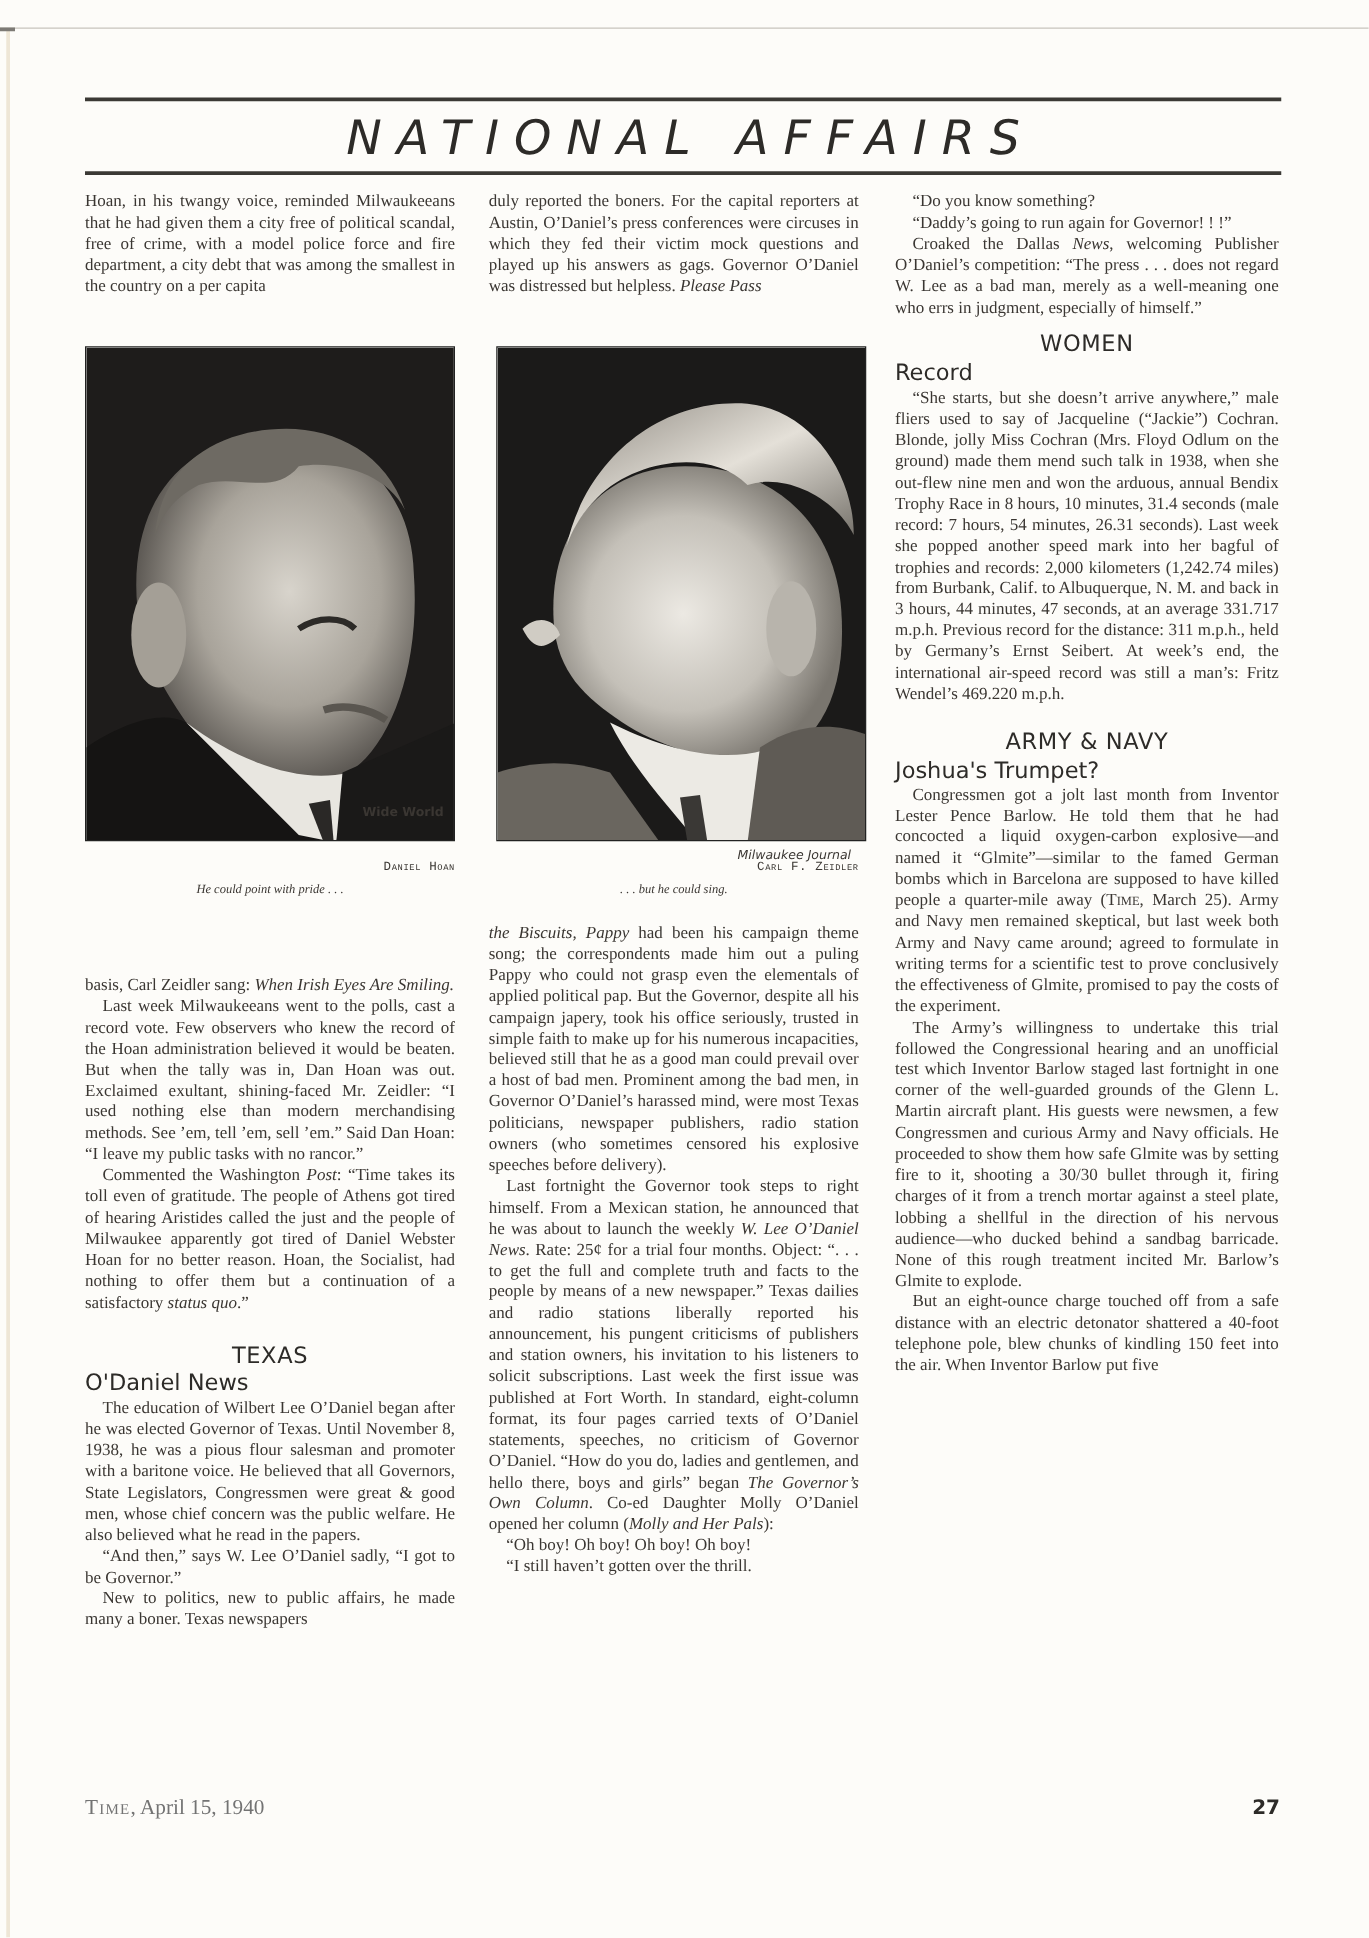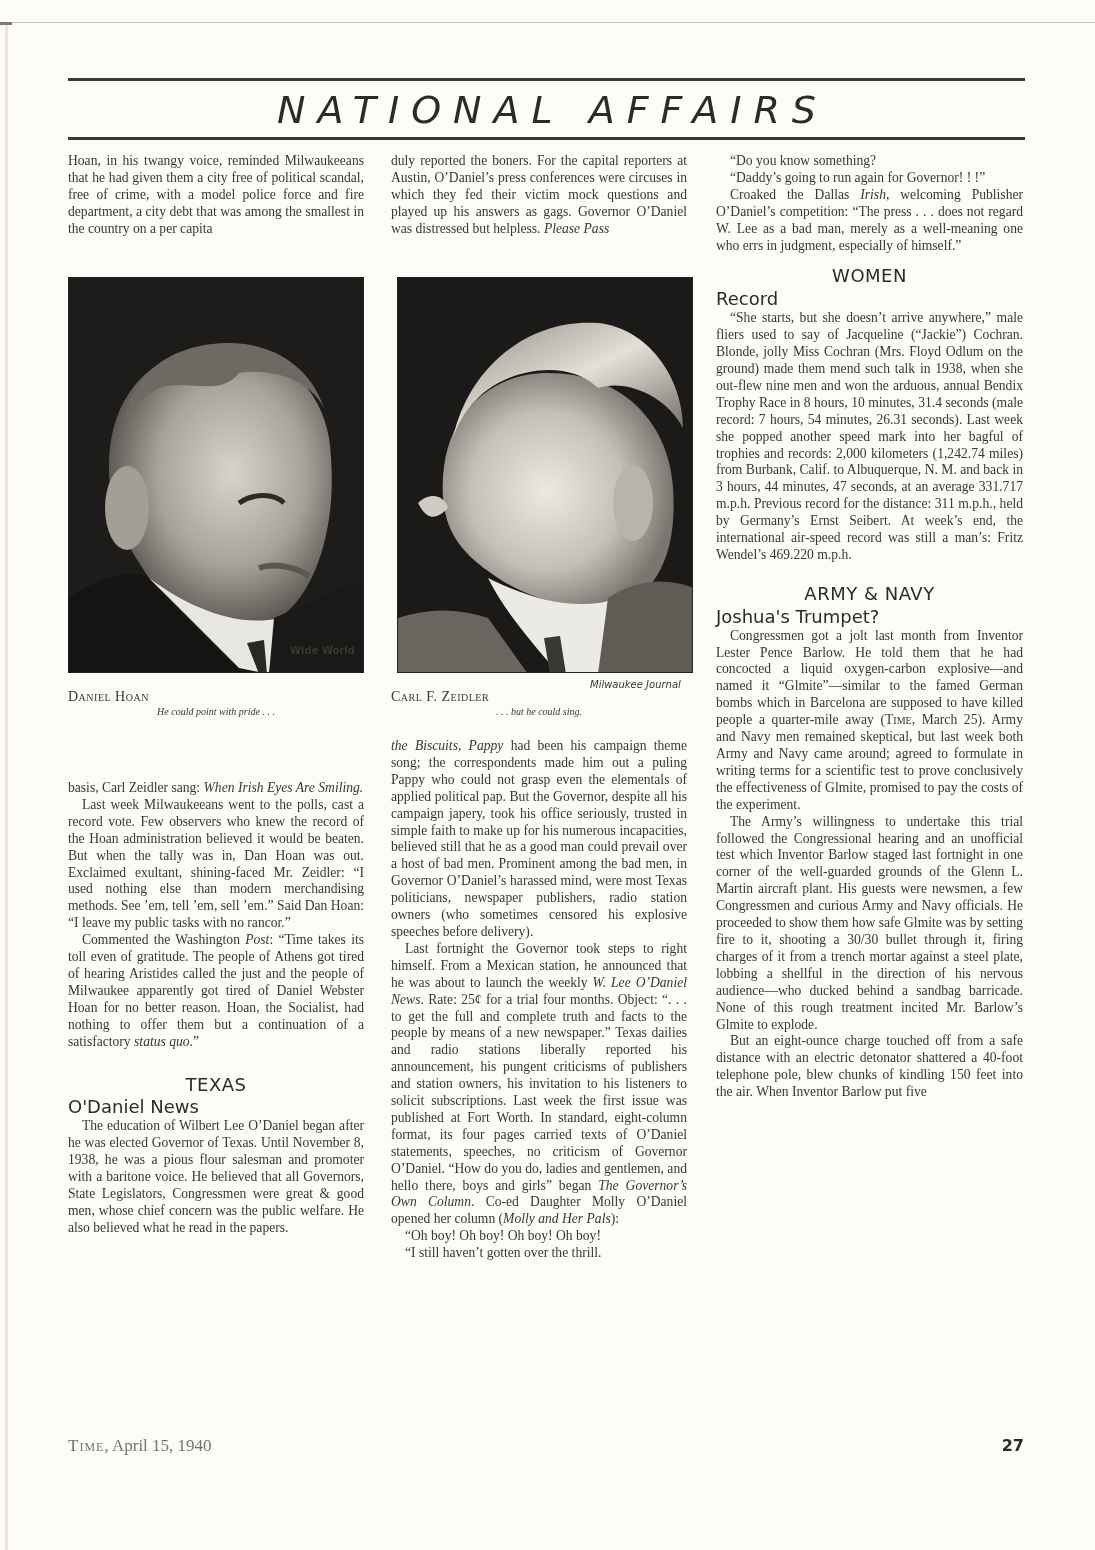--- a/index.html
+++ b/index.html
@@ -33,21 +33,21 @@
   .headline {
     font-family: "DejaVu Sans", sans-serif; font-size: 18px; color: #2d2b28;
     margin: 0 0 2px 0; text-align: left; text-indent: 0;
   }
 
   .photo { position: absolute; overflow: hidden; border: 1px solid #222; }
   .photo svg { display: block; }
   .credit {
     position: absolute; font-family: "DejaVu Sans", sans-serif; font-size: 10px; color: #3a3632;
   }
-  .caption-name { position: absolute; text-align: left; font-variant: small-caps; font-size: 14px; letter-spacing: 0.5px; }
+  .caption-name { position: absolute; text-align: right; font-variant: small-caps; font-size: 10px; letter-spacing: 0.5px; font-family: Liberation Mono, monospace; }
   .caption-sub { position: absolute; text-align: center; font-style: italic; font-size: 10px; }
 
   .footer-left { position: absolute; left: 68px; top: 1436px; font-size: 17px; color: #737373; }
   .footer-left .tm { font-variant: small-caps; letter-spacing: 1px; }
   .footer-right { position: absolute; left: 990px; top: 1436px; width: 34px; text-align: right; font-family: "DejaVu Sans", sans-serif; font-weight: bold; font-size: 16px; color: #2d2b28; }
 </style>
 </head>
 <body>
 
 <div class="scan-top"></div>
@@ -121,33 +121,35 @@
 <div class="caption-sub" style="left:391px; width:296px; top:706px;">. . . but he could sing.</div>
 
 <div class="col" style="left:68px; top:780px;">
   <p class="noindent"><span>basis, Carl Zeidler sang: </span><em>When Irish Eyes Are Smiling.</em></p>
   <p>Last week Milwaukeeans went to the polls, cast a record vote. Few observers who knew the record of the Hoan admin­istration believed it would be beaten. But when the tally was in, Dan Hoan was out. Exclaimed exultant, shining-faced Mr. Zeidler: “I used nothing else than modern merchandising methods. See ’em, tell ’em, sell ’em.” Said Dan Hoan: “I leave my public tasks with no rancor.”</p>
   <p><span>Commented the Washington </span><em>Post</em><span>: “Time takes its toll even of gratitude. The people of Athens got tired of hearing Aristides called the just and the people of Milwaukee apparently got tired of Daniel Webster Hoan for no better reason. Hoan, the Socialist, had nothing to offer them but a continuation of a satisfactory </span><em>status quo</em><span>.”</span></p>
   <div style="height:26px;"></div>
   <div class="dept">TEXAS</div>
   <div class="headline">O'Daniel News</div>
   <p>The education of Wilbert Lee O’Dan­iel began after he was elected Governor of Texas. Until November 8, 1938, he was a pious flour salesman and pro­moter with a baritone voice. He believed that all Governors, State Legislators, Con­gressmen were great &amp; good men, whose chief concern was the public welfare. He also believed what he read in the pa­pers.</p>
+  <p>“And then,” says W. Lee O’Daniel sadly, “I got to be Governor.”</p>
+  <p>New to politics, new to public affairs, he made many a boner. Texas newspapers</p>
 </div>
 
 <div class="col" style="left:391px; top:738px;">
   <p class="noindent"><em>the Biscuits, Pappy</em><span> had been his campaign theme song; the correspondents made him out a puling Pappy who could not grasp even the elementals of applied political pap. But the Governor, despite all his campaign japery, took his office seriously, trusted in simple faith to make up for his numerous incapacities, believed still that he as a good man could prevail over a host of bad men. Prominent among the bad men, in Governor O’Daniel’s harassed mind, were most Texas politicians, news­paper publishers, radio station owners (who sometimes censored his explosive speeches before delivery).</span></p>
   <p><span>Last fortnight the Governor took steps to right himself. From a Mexican station, he announced that he was about to launch the weekly </span><em>W. Lee O’Daniel News</em><span>. Rate: 25¢ for a trial four months. Object: “. . . to get the full and complete truth and facts to the people by means of a new newspaper.” Texas dailies and radio sta­tions liberally reported his announcement, his pungent criticisms of publishers and station owners, his invitation to his listen­ers to solicit subscriptions. Last week the first issue was published at Fort Worth. In standard, eight-column format, its four pages carried texts of O’Daniel statements, speeches, no criticism of Governor O’Daniel. “How do you do, ladies and gentlemen, and hello there, boys and girls” began </span><em>The Governor’s Own Column</em><span>. Co-ed Daughter Molly O’Daniel opened her column (</span><em>Molly and Her Pals</em><span>):</span></p>
   <p>“Oh boy! Oh boy! Oh boy! Oh boy!</p>
   <p>“I still haven’t gotten over the thrill.</p>
 </div>
 
 <div class="col" style="left:716px; top:153px; width:307px;">
   <p>“Do you know something?</p>
   <p>“Daddy’s going to run again for Gover­nor! ! !”</p>
-  <p><span>Croaked the Dallas </span><em>Irish</em><span>, welcoming Publisher O’Daniel’s competition: “The press . . . does not regard W. Lee as a bad man, merely as a well-meaning one who errs in judgment, especially of himself.”</span></p>
+  <p><span>Croaked the Dallas </span><em>News</em><span>, welcoming Publisher O’Daniel’s competition: “The press . . . does not regard W. Lee as a bad man, merely as a well-meaning one who errs in judgment, especially of himself.”</span></p>
   <div style="height:14px;"></div>
   <div class="dept">WOMEN</div>
   <div class="headline">Record</div>
   <p>“She starts, but she doesn’t arrive any­where,” male fliers used to say of Jacque­line (“Jackie”) Cochran. Blonde, jolly Miss Cochran (Mrs. Floyd Odlum on the ground) made them mend such talk in 1938, when she out-flew nine men and won the arduous, annual Bendix Trophy Race in 8 hours, 10 minutes, 31.4 seconds (male record: 7 hours, 54 minutes, 26.31 seconds). Last week she popped another speed mark into her bagful of trophies and records: 2,000 kilometers (1,242.74 miles) from Burbank, Calif. to Albuquerque, N. M. and back in 3 hours, 44 minutes, 47 seconds, at an average 331.717 m.p.h. Previous record for the distance: 311 m.p.h., held by Germany’s Ernst Seibert. At week’s end, the international air-speed record was still a man’s: Fritz Wendel’s 469.220 m.p.h.</p>
   <div style="height:22px;"></div>
   <div class="dept">ARMY &amp; NAVY</div>
   <div class="headline">Joshua's Trumpet?</div>
   <p><span>Congressmen got a jolt last month from Inventor Lester Pence Barlow. He told them that he had concocted a liquid oxygen-carbon explosive—and named it “Glmite”—similar to the famed German bombs which in Barcelona are supposed to have killed people a quarter-mile away (</span><span class="smallcaps">Time</span><span>, March 25). Army and Navy men remained skeptical, but last week both Army and Navy came around; agreed to formulate in writing terms for a scientific test to prove conclusively the effectiveness of Glmite, promised to pay the costs of the experiment.</span></p>
   <p>The Army’s willingness to undertake this trial followed the Congressional hear­ing and an unofficial test which Inventor Barlow staged last fortnight in one corner of the well-guarded grounds of the Glenn L. Martin aircraft plant. His guests were newsmen, a few Congressmen and curious Army and Navy officials. He proceeded to show them how safe Glmite was by set­ting fire to it, shooting a 30/30 bullet through it, firing charges of it from a trench mortar against a steel plate, lob­bing a shellful in the direction of his ner­vous audience—who ducked behind a sandbag barricade. None of this rough treatment incited Mr. Barlow’s Glmite to explode.</p>
   <p>But an eight-ounce charge touched off from a safe distance with an electric detonator shattered a 40-foot telephone pole, blew chunks of kindling 150 feet into the air. When Inventor Barlow put five</p>

